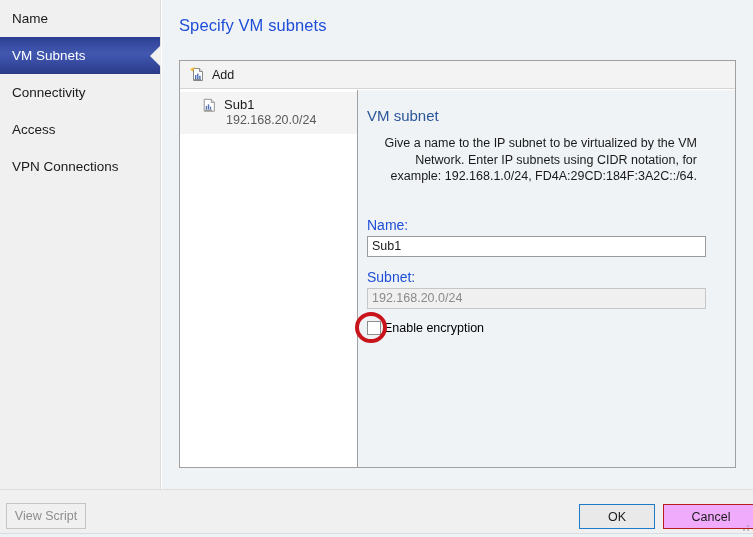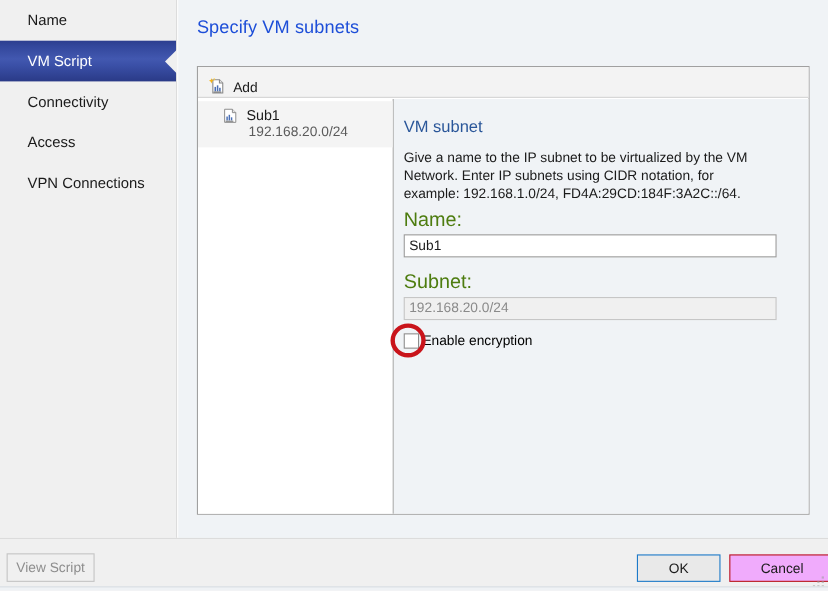--- a/index.html
+++ b/index.html
@@ -24,21 +24,21 @@
     left: 0; top: 0;
     width: 161px; height: 489px;
     background: #f0f0f0;
     border-right: 1px solid #dcdcdc;
   }
   .nav-item {
     position: relative;
     height: 37px;
     display: flex;
     align-items: center;
-    padding-left: 25px;
+    padding-left: 12px;
     font-size: 13.5px;
     color: #1a1a1a;
     cursor: pointer;
     user-select: none;
   }
   .nav-item.selected {
     background: linear-gradient(to bottom,
         #2c3e8f 0%, #33479c 14%, #4258b0 45%, #3a4fa6 62%, #2a3a87 100%);
     color: #ffffff;
   }
@@ -79,21 +79,21 @@
     position: relative;
     height: 28px;
     background: #f3f3f3;
     border-bottom: 1px solid #d4d4d4;
     display: flex;
     align-items: center;
     padding-left: 7px;
   }
   .tool-btn {
     display: flex;
-    align-items: flex-end;
+    align-items: center;
     height: 24px;
     padding: 0 6px 0 2px;
     font-size: 12.5px;
     color: #1a1a1a;
     cursor: pointer;
     user-select: none;
   }
   .tool-btn .lbl { margin-left: 6px; }
   .tool-icon { width: 17px; height: 17px; display: block; }
 
@@ -130,25 +130,26 @@
   #detail-title {
     font-size: 15px;
     color: #2a5699;
     margin-bottom: 11px;
   }
   #detail-desc {
     font-size: 12.5px;
     color: #1a1a1a;
     line-height: 16.5px;
     width: 330px;
-    margin-bottom: 4px;
+    margin-bottom: 32px;
+    text-align: right;
   }
   .field-label {
-    font-size: 18px;
-    color: #4d7c0f;
+    font-size: 14px;
+    color: #1d4ed8;
     margin-bottom: 3px;
   }
   .field-input {
     width: 339px;
     height: 21px;
     border: 1px solid #9a9a9a;
     background: #ffffff;
     font-family: "Liberation Sans", sans-serif;
     font-size: 12.5px;
     color: #1a1a1a;
@@ -246,21 +247,21 @@
 </head>
 <body>
 
 <div id="app">
 
   <div id="sidebar">
     <div class="nav-item">
       <span>Name</span>
     </div>
     <div class="nav-item selected">
-      <span>VM Script</span>
+      <span>VM Subnets</span>
       <span class="notch"></span>
     </div>
     <div class="nav-item">
       <span>Connectivity</span>
     </div>
     <div class="nav-item">
       <span>Access</span>
     </div>
     <div class="nav-item">
       <span>VPN Connections</span>

